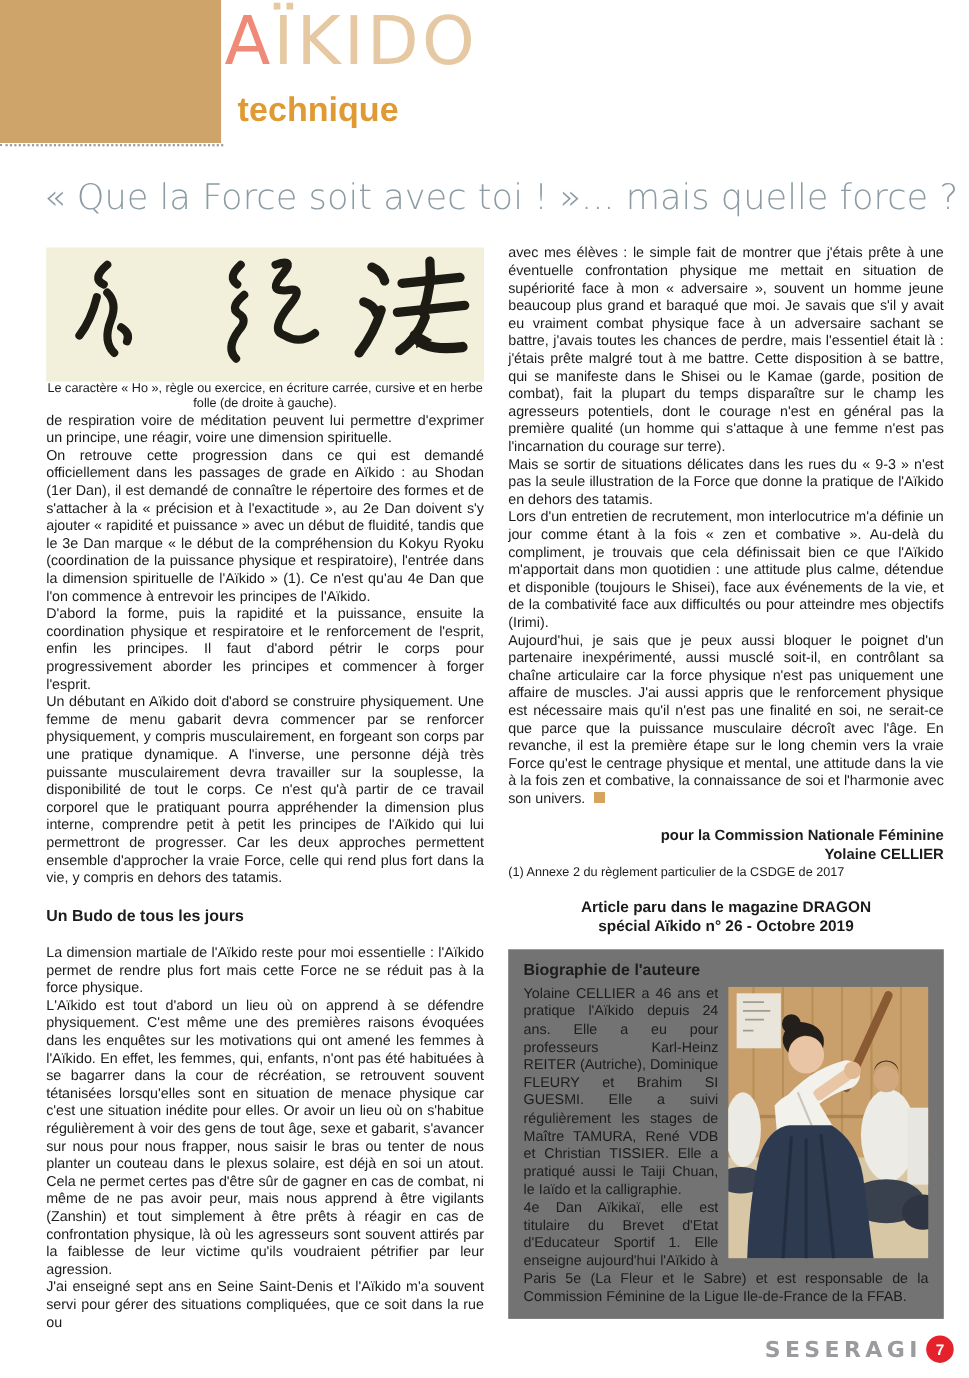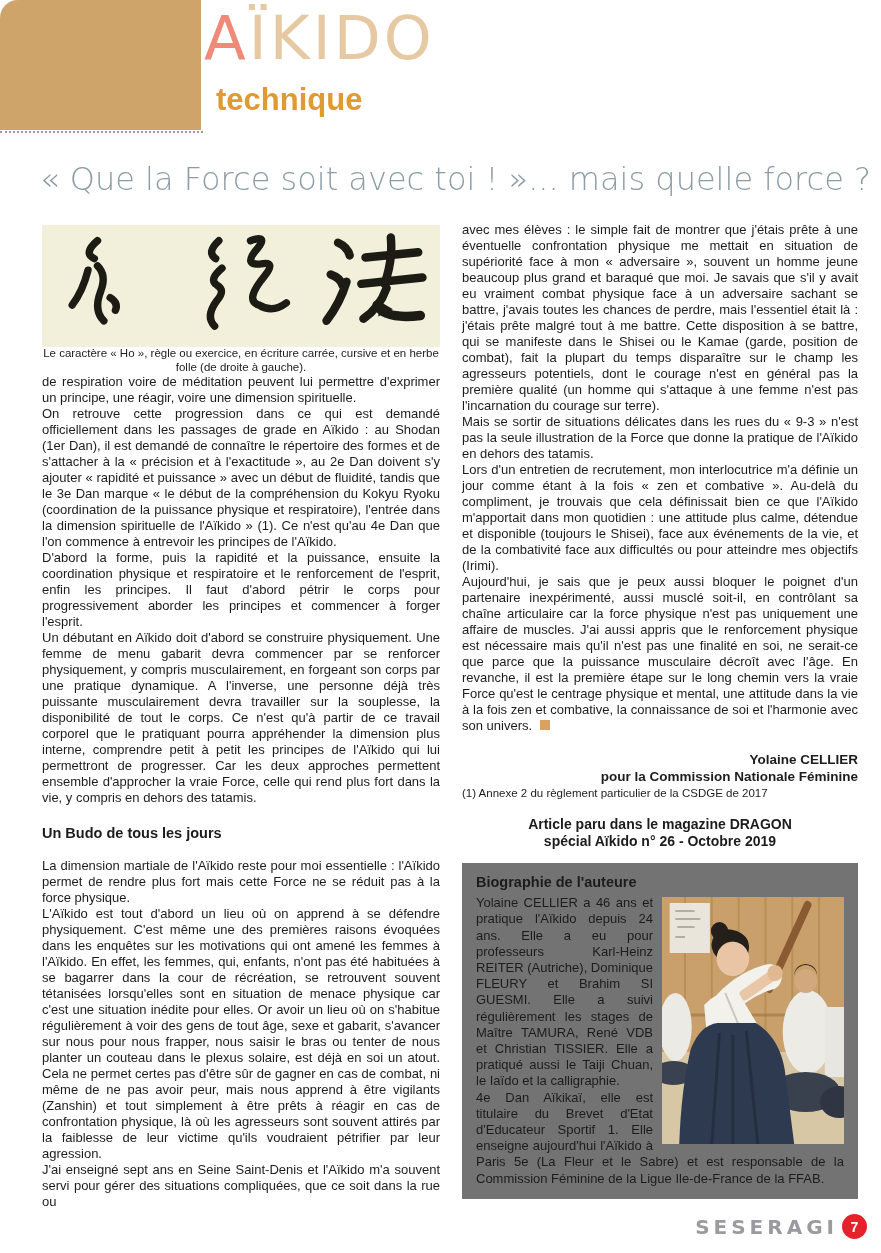--- a/index.html
+++ b/index.html
@@ -1,18 +1,18 @@
 <!DOCTYPE html>
 <html><head>
 <meta charset="utf-8">
 <style>
   html,body{margin:0;padding:0;background:#ffffff;}
   .page{
     position:relative;width:881px;height:1253px;background:#ffffff;
-    overflow:hidden;font-family:"Liberation Sans",sans-serif;color:#1c1c1c;border-radius:18px;
+    overflow:hidden;font-family:"Liberation Sans",sans-serif;color:#1c1c1c;
   }
   
   .header-block{position:absolute;left:0;top:0;width:201px;height:130px;background:#cfa46a;}
   .header-rule{position:absolute;left:0;top:131px;width:203px;border-top:2px dotted #9a9a9a;}
   .aikido-title{
     position:absolute;left:204px;top:4px;font-size:61px;line-height:1.1;
     font-family:"DejaVu Sans",sans-serif;font-weight:400;letter-spacing:3px;color:#e6c9a3;
   }
   .aikido-title .first-letter{color:#ef8a78;}
   .section-label{
@@ -121,22 +121,22 @@
     <p>J'ai enseigné sept ans en Seine Saint-Denis et l'Aïkido m'a souvent servi pour gérer des situations compliquées, que ce soit dans la rue ou</p>
   </div>
 
   <div class="col col-right">
     <p>avec mes élèves : le simple fait de montrer que j'étais prête à une éventuelle confrontation physique me mettait en situation de supériorité face à mon « adversaire », souvent un homme jeune beaucoup plus grand et baraqué que moi. Je savais que s'il y avait eu vraiment combat physique face à un adversaire sachant se battre, j'avais toutes les chances de perdre, mais l'essentiel était là : j'étais prête malgré tout à me battre. Cette disposition à se battre, qui se manifeste dans le Shisei ou le Kamae (garde, position de combat), fait la plupart du temps disparaître sur le champ les agresseurs potentiels, dont le courage n'est en général pas la première qualité (un homme qui s'attaque à une femme n'est pas l'incarnation du courage sur terre).</p>
     <p>Mais se sortir de situations délicates dans les rues du « 9-3 » n'est pas la seule illustration de la Force que donne la pratique de l'Aïkido en dehors des tatamis.</p>
     <p>Lors d'un entretien de recrutement, mon interlocutrice m'a définie un jour comme étant à la fois « zen et combative ». Au-delà du compliment, je trouvais que cela définissait bien ce que l'Aïkido m'apportait dans mon quotidien : une attitude plus calme, détendue et disponible (toujours le Shisei), face aux événements de la vie, et de la combativité face aux difficultés ou pour atteindre mes objectifs (Irimi).</p>
     <p><span>Aujourd'hui, je sais que je peux aussi bloquer le poignet d'un partenaire inexpérimenté, aussi musclé soit-il, en contrôlant sa chaîne articulaire car la force physique n'est pas uniquement une affaire de muscles. J'ai aussi appris que le renforcement physique est nécessaire mais qu'il n'est pas une finalité en soi, ne serait-ce que parce que la puissance musculaire décroît avec l'âge. En revanche, il est la première étape sur le long chemin vers la vraie Force qu'est le centrage physique et mental, une attitude dans la vie à la fois zen et combative, la connaissance de soi et l'harmonie avec son univers.</span><span class="end-marker"></span></p>
 
     <div class="signature">
+      <div>pour la Commission Nationale Féminine</div>
       <div>Yolaine CELLIER</div>
-      <div>pour la Commission Nationale Féminine</div>
     </div>
 
     <p class="footnote">(1) Annexe 2 du règlement particulier de la CSDGE de 2017</p>
 
     <div class="magazine-ref">
       <div>Article paru dans le magazine DRAGON</div>
       <div>spécial Aïkido n° 26 - Octobre 2019</div>
     </div>
 
     <div class="bio-box">

